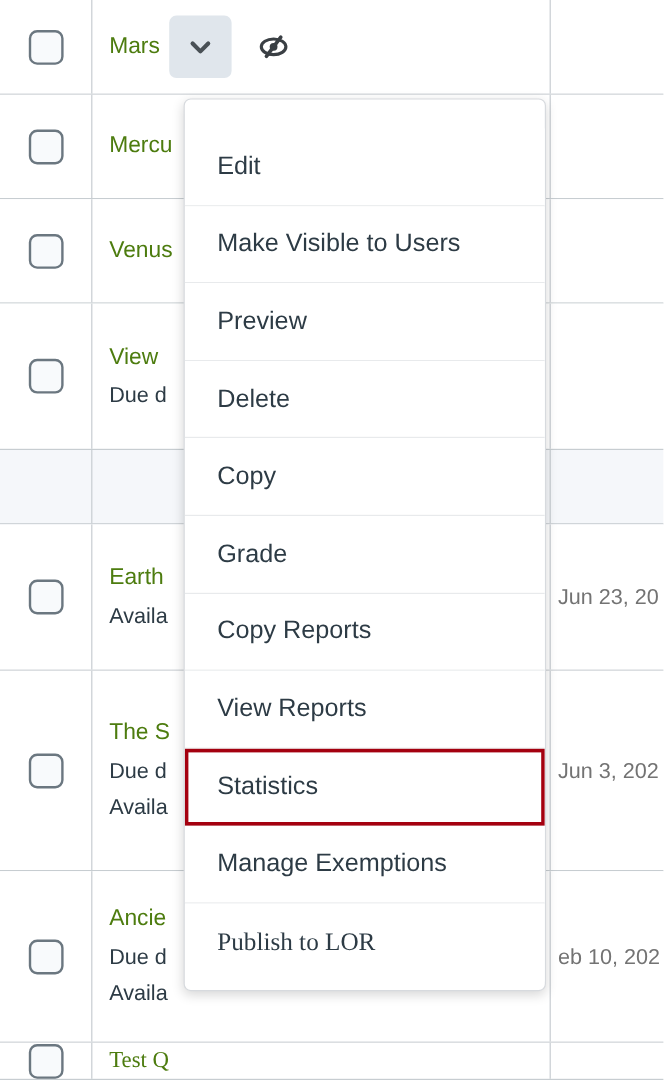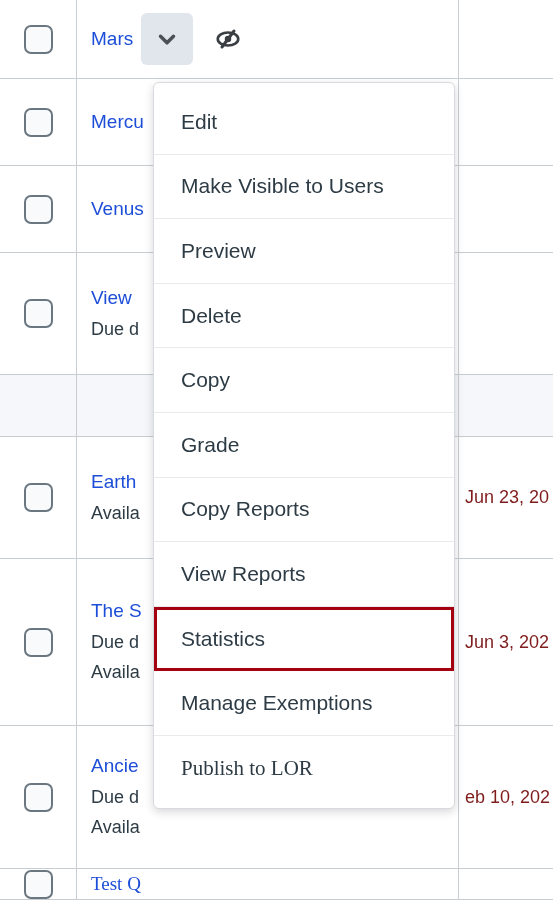--- a/index.html
+++ b/index.html
@@ -84,41 +84,41 @@
     width: 95px;
     border-left: 1px solid #c7cdd1;
     display: flex;
     align-items: center;
     padding-left: 6px;
     overflow: hidden;
     white-space: nowrap;
   }
 
   .link {
-    color: #1d4ed8;
+    color: #4d7c0f;
     font-size: 19px;
     line-height: 1.1;
     white-space: nowrap;
   }
 
   .meta {
     color: #2d3b45;
     font-size: 18px;
     line-height: 1.1;
     white-space: nowrap;
   }
 
   .section-label {
     color: #2d3b45;
     font-size: 16px;
     white-space: nowrap;
   }
 
   .date-text {
-    color: #7f1d1d;
+    color: #737373;
     font-size: 18px;
     white-space: nowrap;
   }
 
   
   .title-row {
     display: flex;
     align-items: center;
     gap: 8px;
     flex-direction: row;
@@ -153,21 +153,21 @@
     position: absolute;
     left: 153px;
     top: 82px;
     width: 302px;
     background: #ffffff;
     border: 1px solid #d7dade;
     border-radius: 6px;
     box-shadow: 0 3px 10px rgba(0,0,0,0.16);
     z-index: 50;
     overflow: hidden;
-    padding-top: 7px;
+    padding-top: 24px;
     padding-bottom: 7px;
   }
 
   .menu-item {
     height: 64.6px;
     display: flex;
     align-items: center;
     padding-left: 27px;
     font-size: 21px;
     color: #2d3b45;

